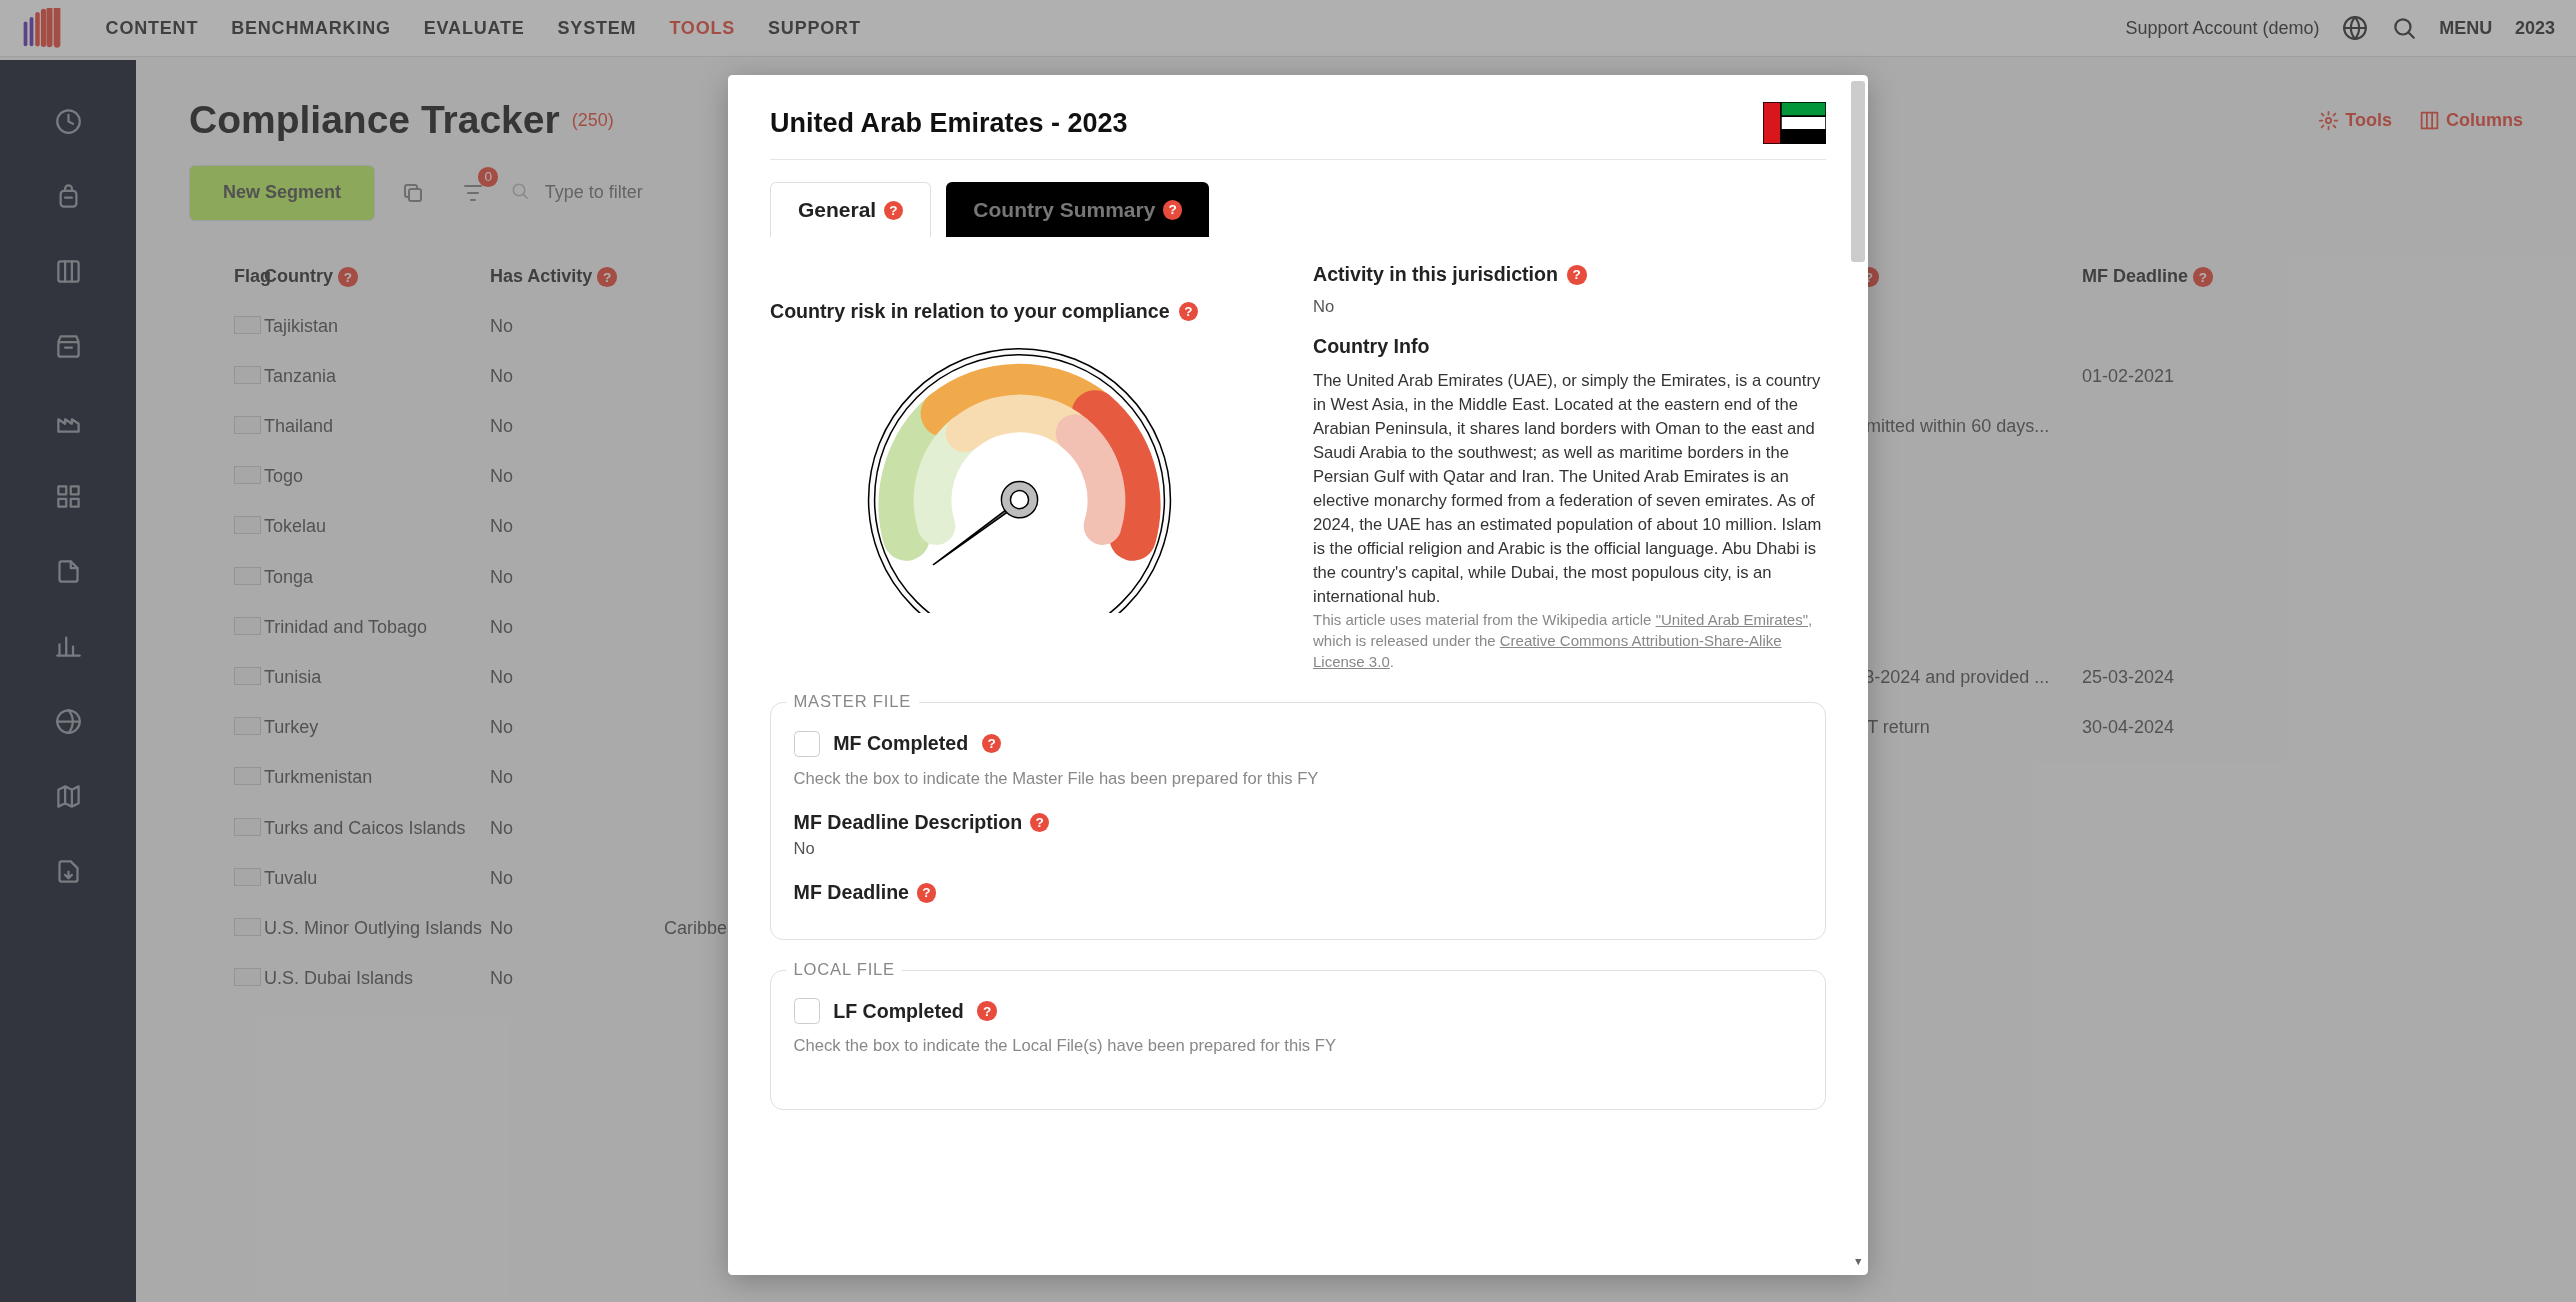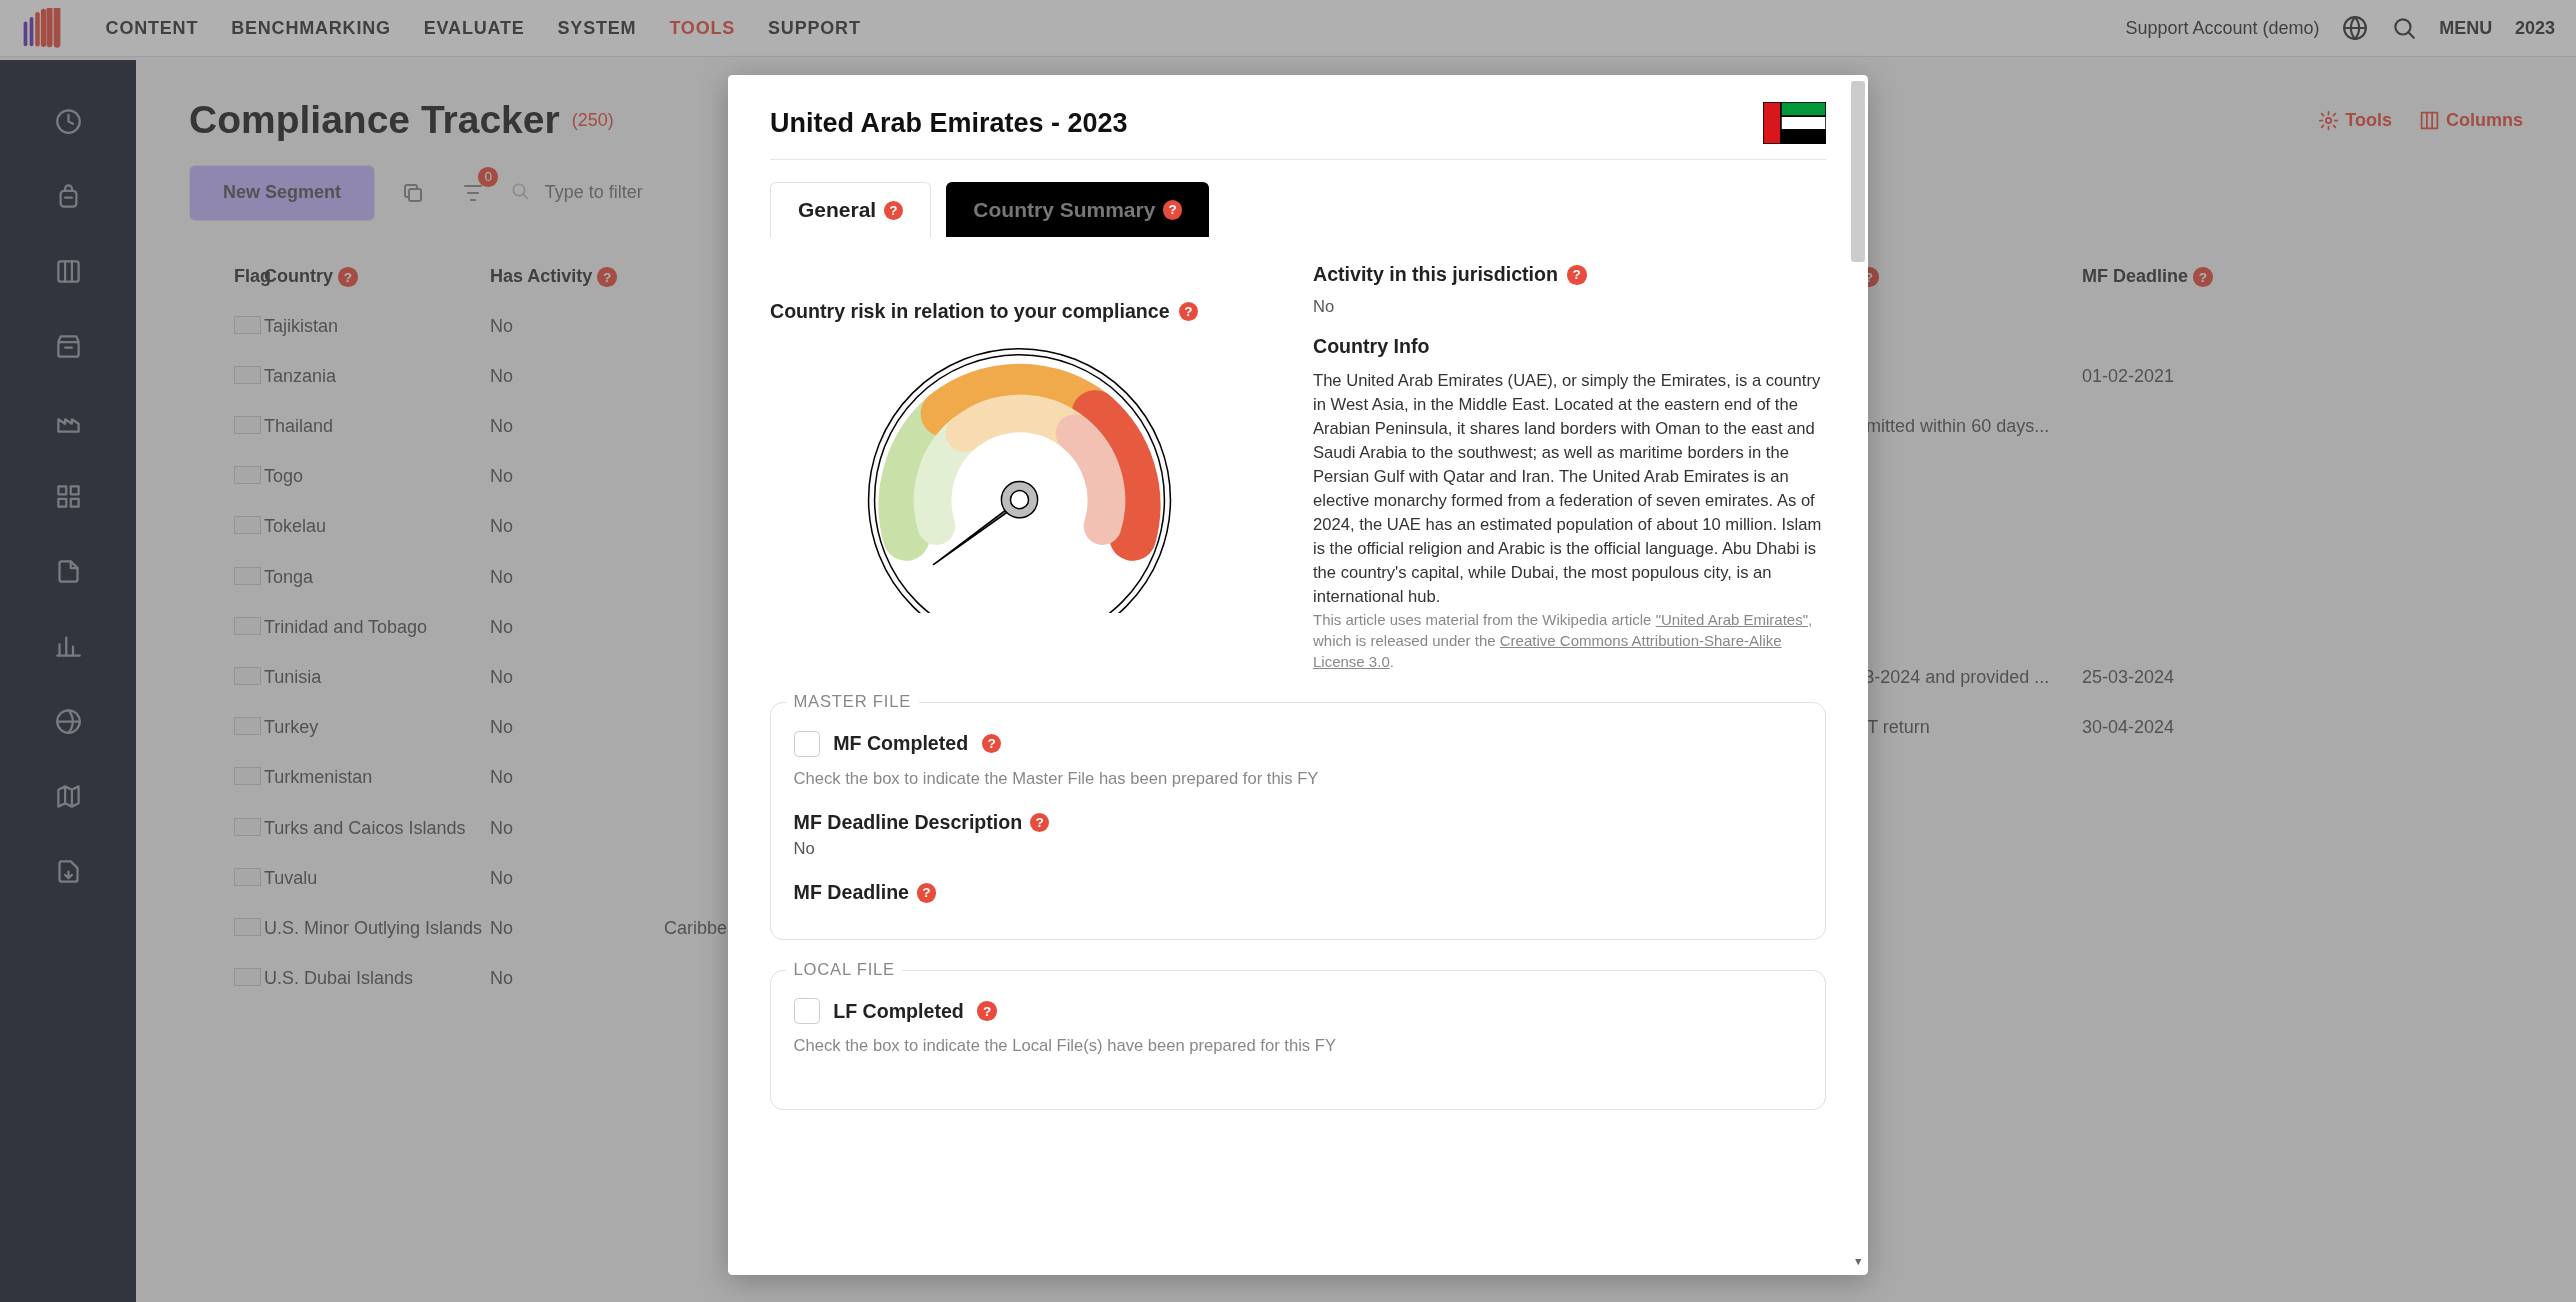--- a/index.html
+++ b/index.html
@@ -27,21 +27,21 @@
 .main { position:absolute; left:136px; right:0; top:59px; bottom:0; padding:39px 53px; }
 .page-head { display:flex; align-items:center; gap:12px; margin-bottom:22.6px; }
 .page-title { font-size:39px; font-weight:700; color:#222; }
 .page-count { font-size:18px; color:#e74c3c; }
 .page-tools { margin-left:auto; display:flex; gap:27px; }
 .page-tools .tl { display:flex; align-items:center; gap:6px; color:#e74c3c; font-size:18px; font-weight:600; cursor:pointer; }
 .page-tools .tl svg { width:21px; height:21px; }
 
 
 .filter-bar { display:flex; align-items:center; gap:0; margin-bottom:30px; }
-.seg-btn { background:#c4b5fd; border:0.8px solid #e0e0e0; border-radius:6px; padding:16.6px 33px; font-size:18px; font-weight:600; color:#555; }
+.seg-btn { background:#bef264; border:0.8px solid #e0e0e0; border-radius:6px; padding:16.6px 33px; font-size:18px; font-weight:600; color:#555; }
 .fb-ic { width:45px; height:45px; display:flex; align-items:center; justify-content:center; color:#888; cursor:pointer; margin-left:15px; position:relative; }
 .fb-ic svg { width:24px; height:24px; }
 .fb-badge { position:absolute; top:-3px; right:-3px; background:#e74c3c; color:#fff; border-radius:50%; width:19.6px; height:19.6px; font-size:13.6px; display:flex; align-items:center; justify-content:center; }
 .filter-input { background:transparent; border:none; font-size:18px; color:#888; margin-left:15px; flex:1; outline:none; }
 
 
 .tbl { width:100%; }
 .tbl-head { display:flex; padding:15px 0; color:#333; font-size:18px; font-weight:600; }
 .tbl-row { display:flex; padding:13.6px 0; color:#555; font-size:18px; }
 .col-flag { width:75px; padding-left:45px; }

